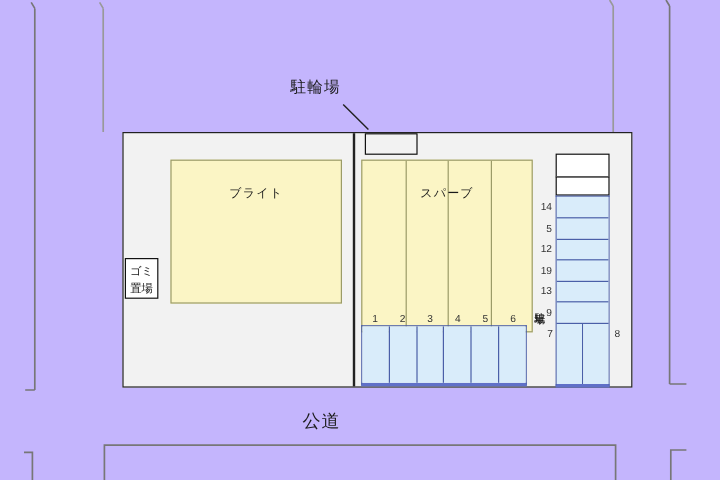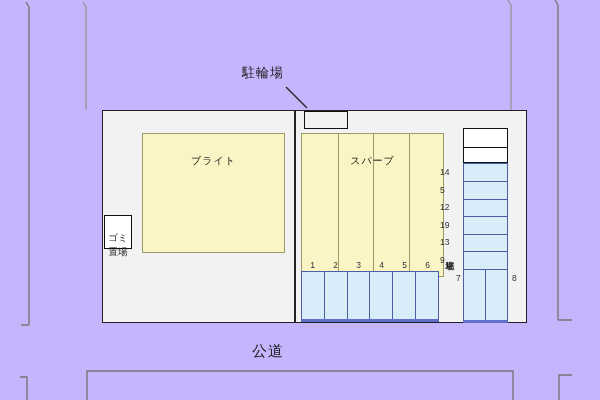--- a/index.html
+++ b/index.html
@@ -24,21 +24,21 @@
   #bldg-left{left:39px;top:22px;width:143px;height:120px;}
   #bldg-right{left:198px;top:22px;width:143px;height:144px;}
   .bldg-divider{position:absolute;top:0;bottom:0;width:1px;background:#9b9b68;}
   .bike-box{
     position:absolute;left:201px;top:0px;width:44px;height:18px;box-sizing:border-box;
     background:#f2f2f2;border:1.3px solid #111111;
   }
   .garbage-box{
     position:absolute;left:1px;top:104px;width:28px;height:34px;box-sizing:border-box;
     background:#ffffff;border:1.2px solid #111111;
-    font-size:9.5px;line-height:14px;text-align:center;padding-top:15px;
+    font-size:9.5px;line-height:14px;text-align:center;padding-top:4px;
   }
   .row-numbers{
     position:absolute;left:198px;top:149px;width:138px;display:flex;
     font-size:8.5px;color:#333333;
   }
   .row-numbers span{flex:1;text-align:center;}
   .parking-row{
     position:absolute;left:198px;top:160px;width:138px;height:51px;box-sizing:border-box;
     display:flex;border:1.5px solid #4a5fa8;border-bottom:3px solid #6070c8;
   }
@@ -50,21 +50,21 @@
   #wbox2{height:16px;margin-top:-1.3px;}
   .blue-col{
     box-sizing:border-box;border:1.5px solid #4a5fa8;border-bottom:3px solid #6070c8;
   }
   .blue-col .vcell{height:17.5px;background:#d9ecfa;border-top:1.5px solid #4a5fa8;box-sizing:border-box;}
   .blue-col .vcell:first-child{border-top:none;}
   .blue-col .pair{height:51px;display:flex;border-top:1.5px solid #4a5fa8;box-sizing:border-box;}
   .blue-col .pair .pcell{flex:1;background:#d9ecfa;}
   .blue-col .pair .pcell:first-child{border-right:1.5px solid #4a5fa8;}
   .col-num{
-    position:absolute;left:337px;width:20px;text-align:left;
+    position:absolute;left:337px;width:20px;text-align:right;
     font-size:8.5px;color:#333333;
   }
   .lot-label{
     position:absolute;left:341px;top:142px;writing-mode:vertical-rl;
     font-size:9px;line-height:11px;letter-spacing:0.5px;color:#1a1a1a;
   }
   .num7{position:absolute;left:353px;top:162px;font-size:8.5px;color:#333333;}
   .num8{position:absolute;left:409px;top:162px;font-size:8.5px;color:#333333;}
   .bike-label{position:absolute;left:242px;top:64px;font-size:13px;letter-spacing:1px;}
   .road-label{position:absolute;left:252px;top:342px;font-size:15px;letter-spacing:1px;}

